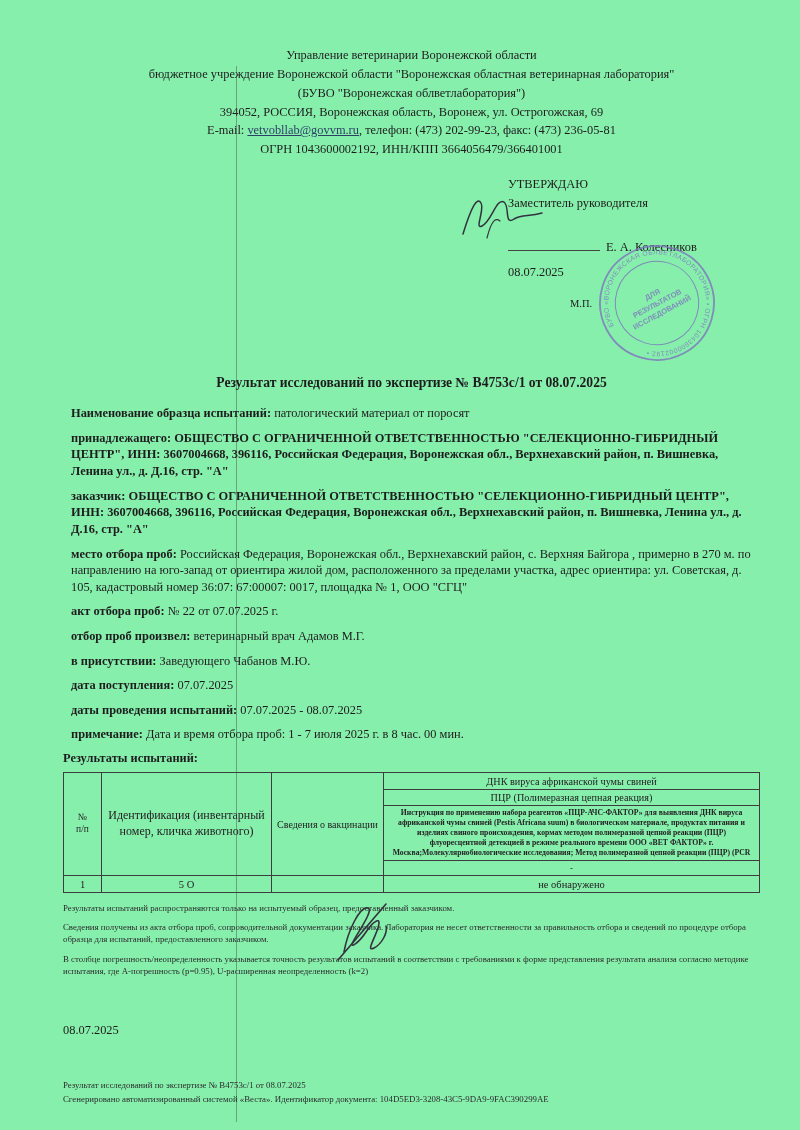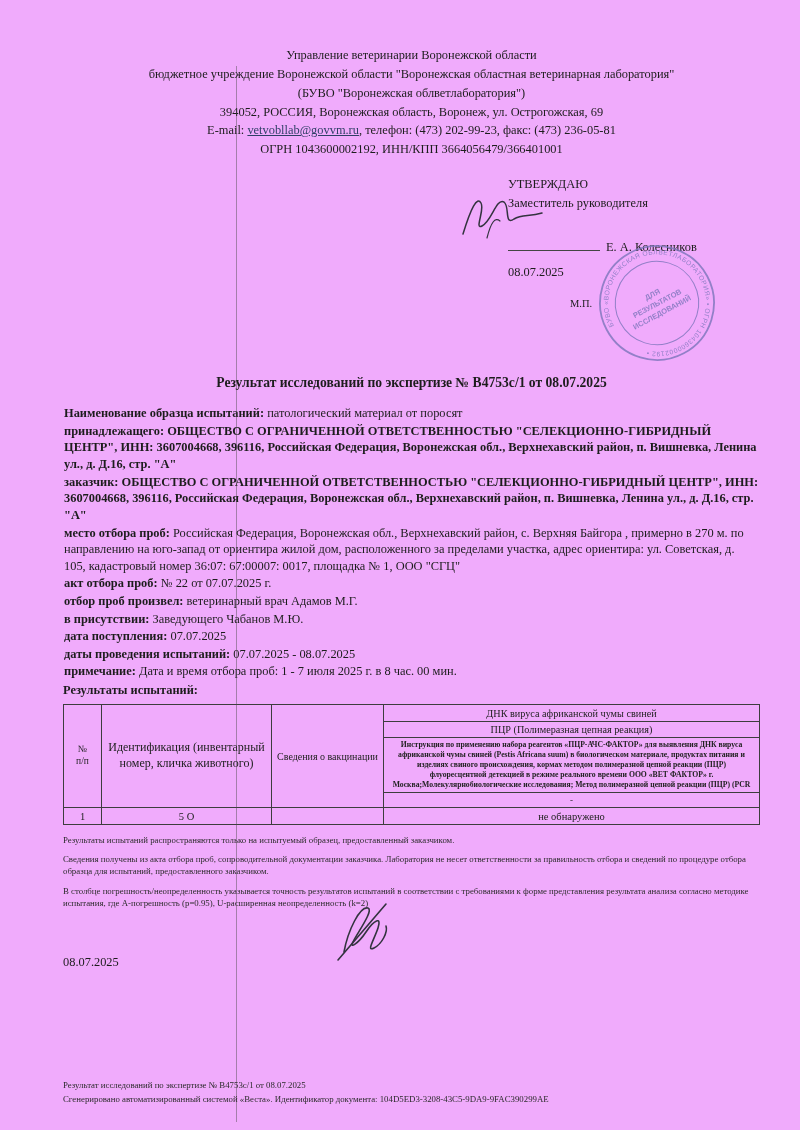--- a/index.html
+++ b/index.html
@@ -2,21 +2,21 @@
 <html><head>
 <meta charset="utf-8">
 <style>
   * { box-sizing: border-box; }
   html, body { margin: 0; padding: 0; background: #e8e8e8; }
   .page {
     position: relative;
     width: 800px;
     height: 1130px;
     margin: 0 auto;
-    background: #f0abfc;
+    background: #86efac;
     font-family: "Liberation Serif", "DejaVu Serif", serif;
     color: #1d1d1d;
     overflow: hidden;
   }
   .content { position: absolute; left: 63px; top: 46px; width: 697px; }
 
   
   .org-header { text-align: center; font-size: 12.4px; line-height: 1.52; }
   .org-header .email-line a, .org-header .email { color: #2e3f66; text-decoration: underline; text-align: center; }
 
@@ -25,21 +25,21 @@
   .sign-row { margin-top: 26px; white-space: nowrap; }
   .sign-line { display: inline-block; width: 92px; border-bottom: 1.2px solid #444; height: 12px; margin-right: 6px; }
   .approval-date { margin-top: 6px; }
   .mp { margin: 14px 0 0 62px; font-size: 10.5px; }
 
   
   .doc-title { margin-top: 64px; text-align: center; font-weight: bold; font-size: 13.6px; }
 
   
   .fields { margin-top: 14px; }
-  .fields p { margin: 1px; font-size: 12.4px; line-height: 1.34; }
+  .fields p { margin: 8px; font-size: 12.4px; line-height: 1.34; }
   .fields .lbl { font-weight: bold; }
   .fields p.value-bold .val { font-weight: bold; }
   .results-label { font-weight: bold; font-size: 12.4px; margin-top: 3px; }
 
   
   table.results { width: 100%; border-collapse: collapse; margin-top: 6px; }
   table.results td { border: 1px solid #3d3d3d; padding: 2px 4px; text-align: center; vertical-align: middle; color: #222; }
   td.c1 { width: 38px; font-size: 9.5px; line-height: 1.25; }
   td.c2 { width: 170px; font-size: 12px; line-height: 1.3; }
   td.c3 { width: 112px; font-size: 10px; line-height: 1.3; }

